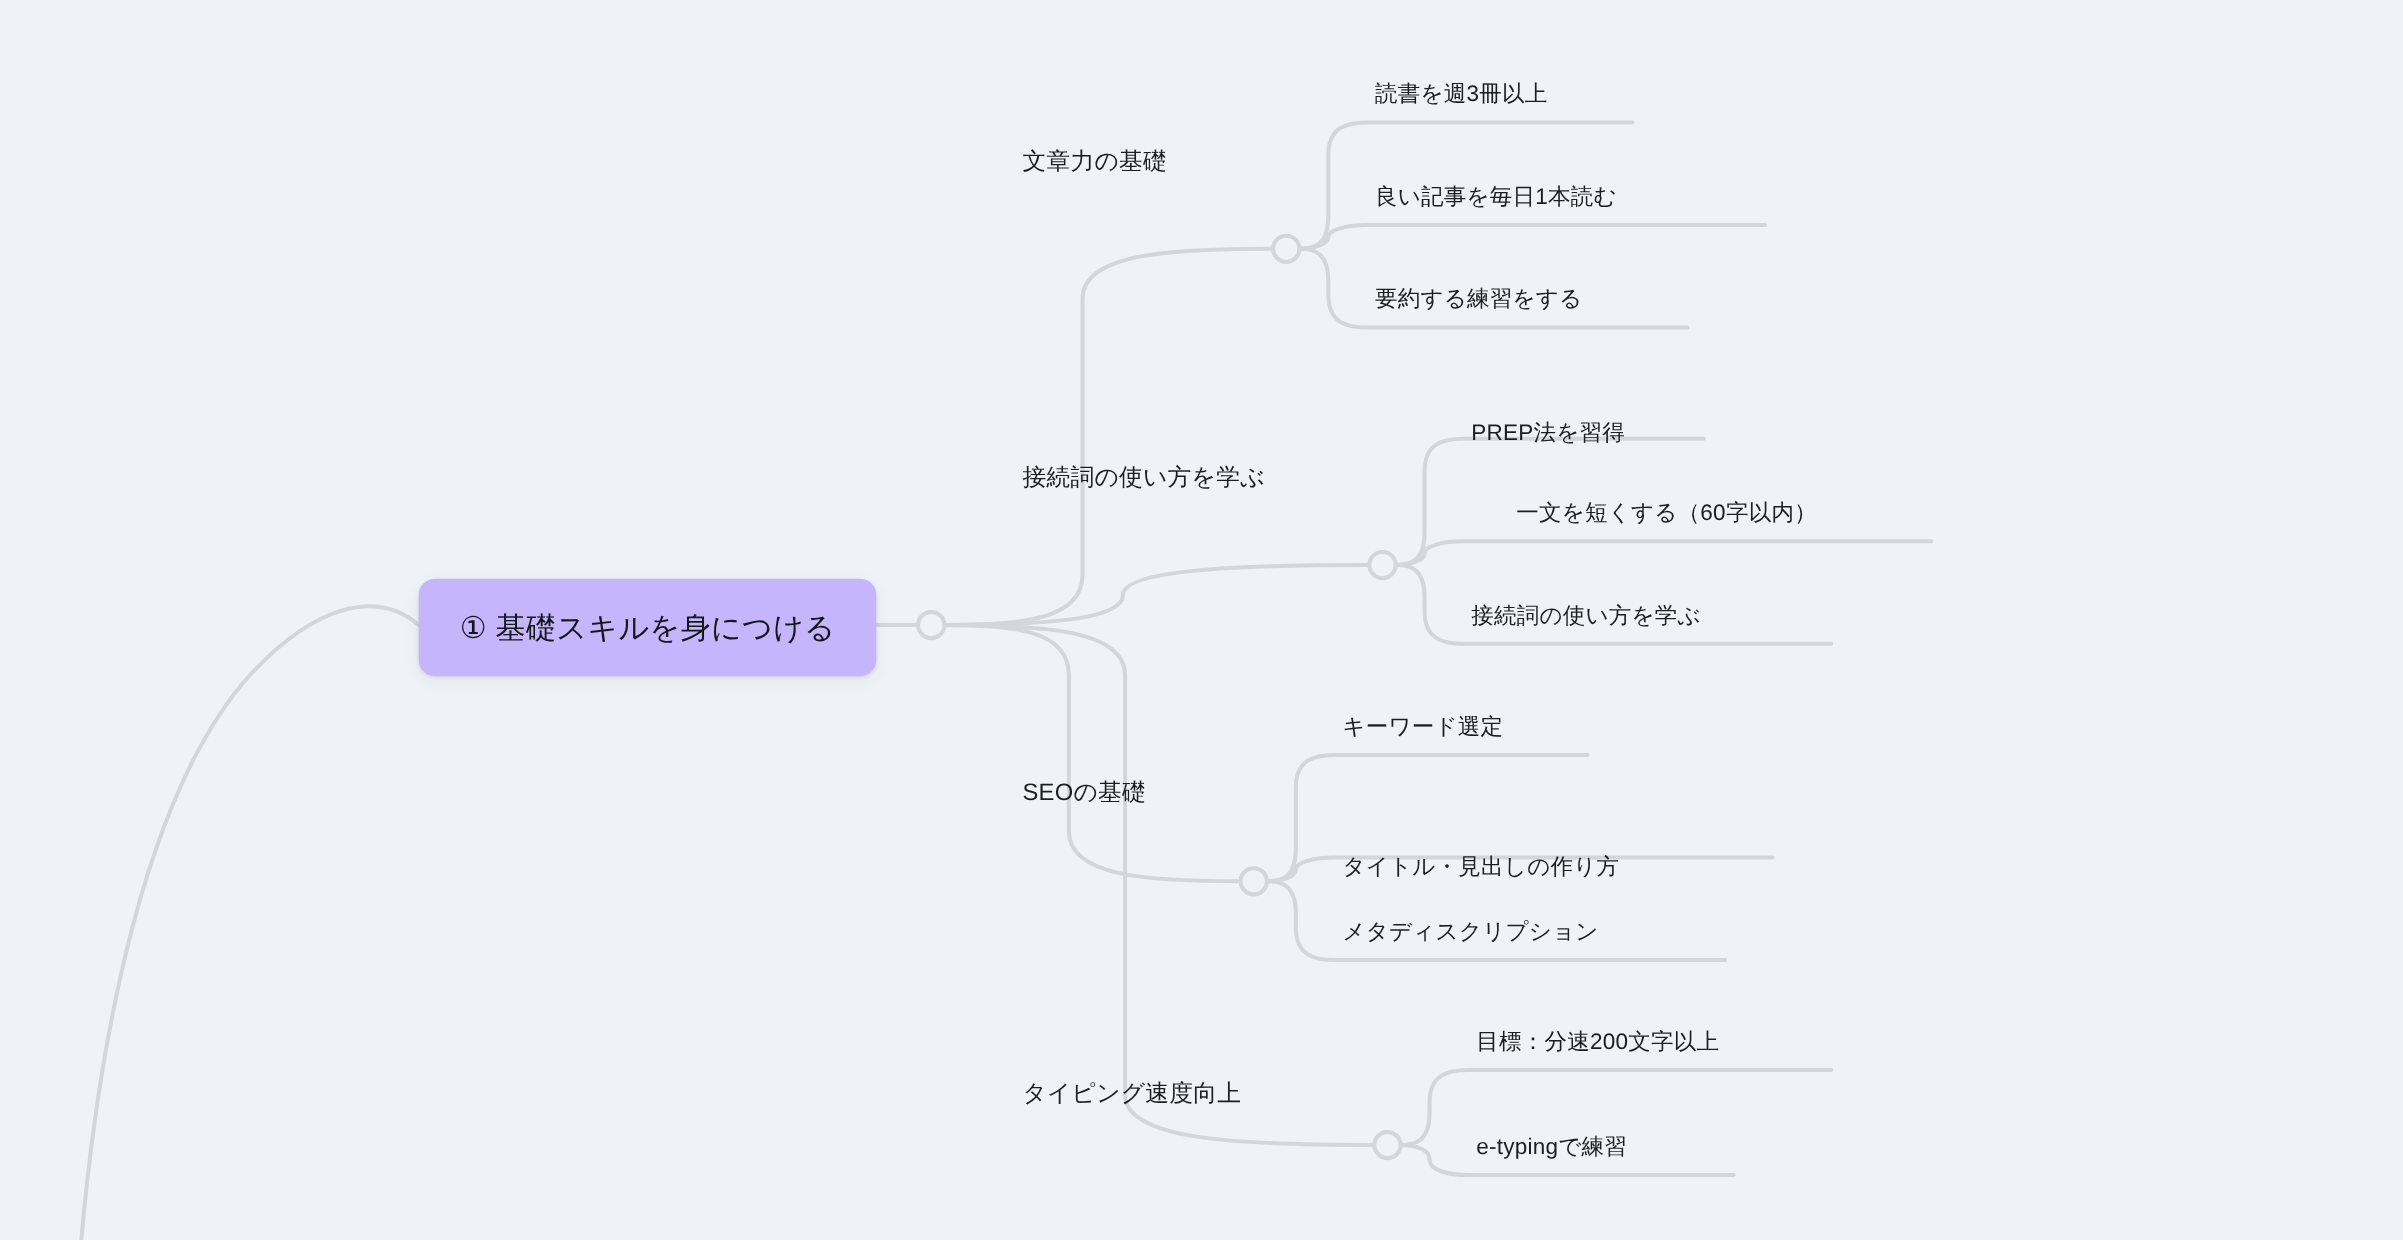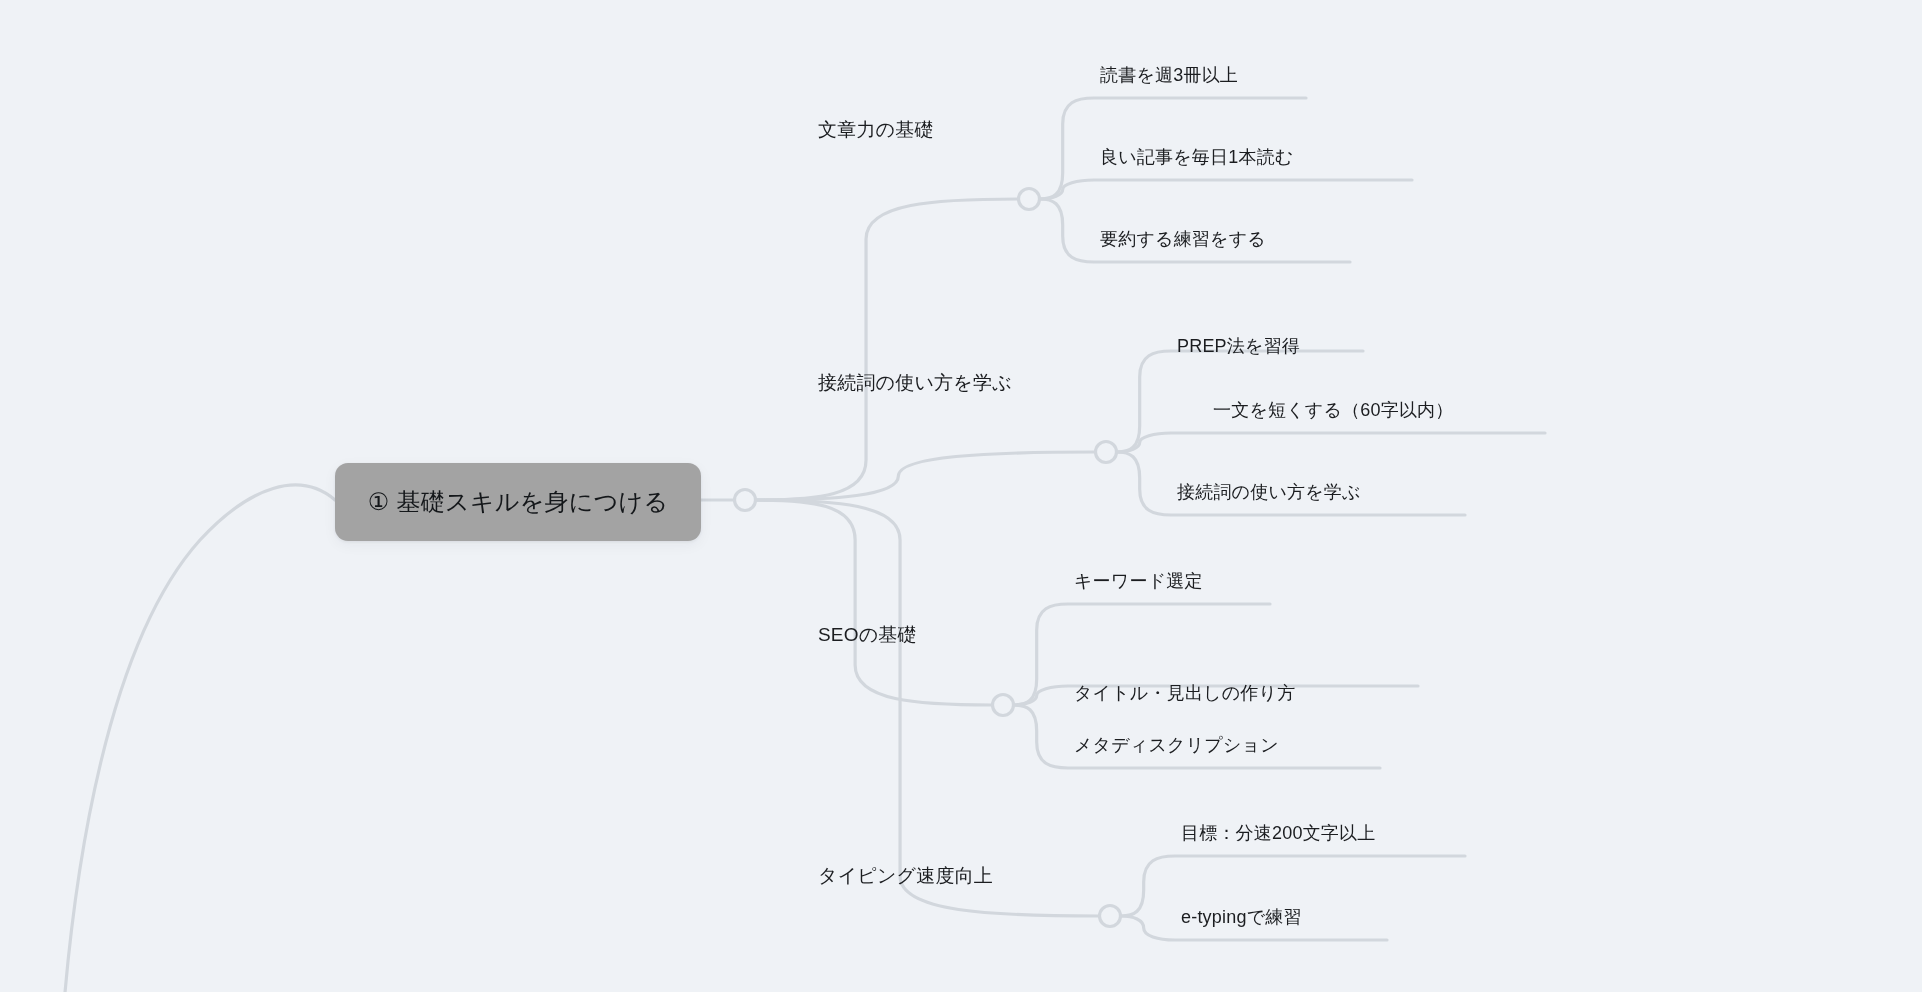--- a/index.html
+++ b/index.html
@@ -28,21 +28,21 @@
     white-space:nowrap;
     color:#1b1d20;
     font-size:23px;
     line-height:1;
     letter-spacing:0.2px;
   }
   .branch-label { font-size:19px; }
   .leaf-label   { font-size:18px; }
   .root-box {
     position:absolute;
-    background:#a3a3a3;
+    background:#c4b5fd;
     border-radius:13px;
     box-shadow:0 1px 3px rgba(30,40,60,0.07), 0 4px 14px rgba(30,40,60,0.05);
     display:flex; align-items:center; justify-content:center;
     padding:0 26px;
   }
   .root-text {
     font-size:24px; color:#14171a; white-space:nowrap; letter-spacing:0.3px;
   }
 </style>
 </head>

